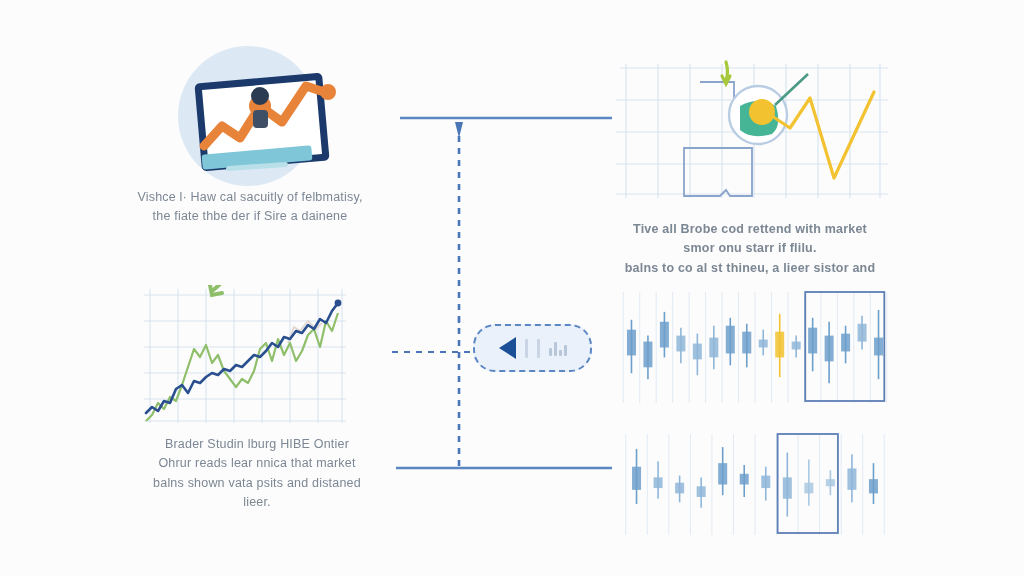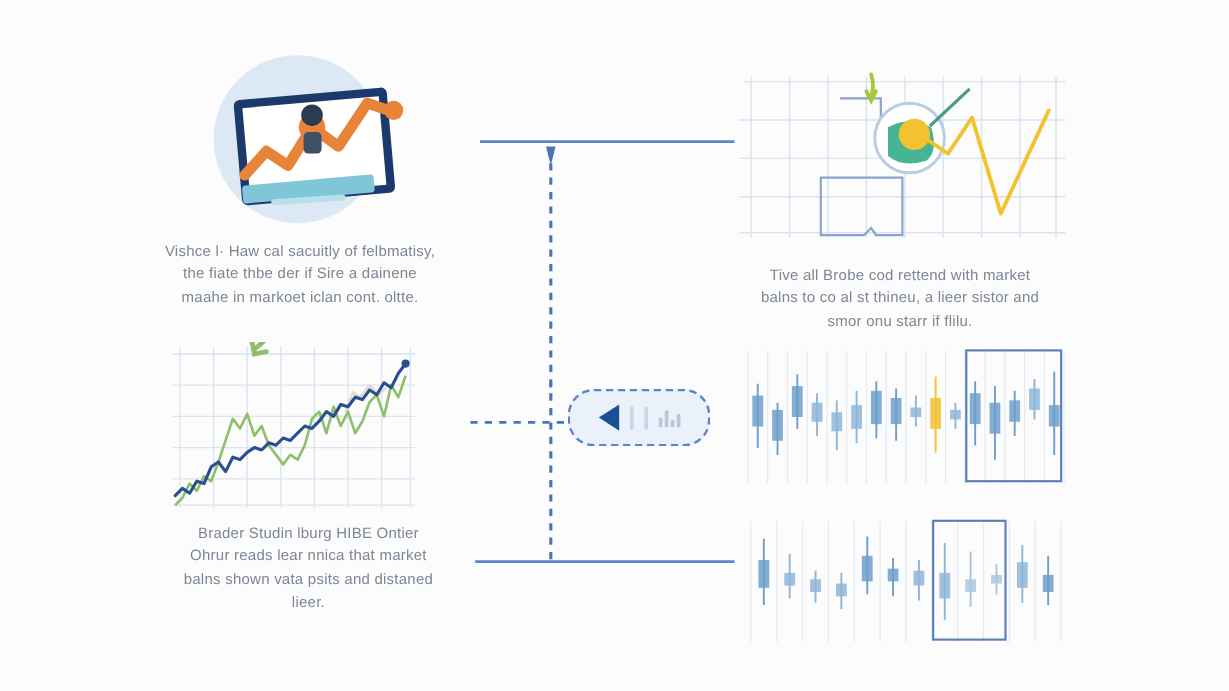--- a/index.html
+++ b/index.html
@@ -108,24 +108,23 @@
     <div class="mon-stand2"></div>
     <svg class="mon-line" viewBox="0 0 140 86">
       <polyline points="6,74 24,54 42,66 62,34 84,50 108,14 132,22" fill="none" stroke="#e8833a" stroke-width="9" stroke-linecap="round" stroke-linejoin="round"></polyline>
       <circle cx="62" cy="34" r="11" fill="#e8833a"></circle>
       <circle cx="62" cy="24" r="9" fill="#2b3b52"></circle>
       <rect x="55" y="38" width="15" height="18" rx="4" fill="#3f4f66"></rect>
       <circle cx="130" cy="20" r="8" fill="#e8833a"></circle>
     </svg>
   </div>
 
-  <div class="caption" style="left:104px;top:200px;width:292px;">
+  <div class="caption" style="left:104px;top:188px;width:292px;">
     <div>Vishce l· Haw cal sacuitly of felbmatisy,</div>
     <div>the fiate thbe der if Sire a dainene</div>
-    <div>maahe in markoet iclan cont. oltte.</div>
   </div>
 
   <svg class="panel" id="detail-chart" viewBox="0 0 280 140">
     <g stroke="#d8e4f0" stroke-width="1.2">
       <line x1="8" y1="8" x2="276" y2="8"></line>
       <line x1="4" y1="40" x2="276" y2="40"></line>
       <line x1="4" y1="72" x2="276" y2="72"></line>
       <line x1="4" y1="104" x2="276" y2="104"></line>
       <line x1="4" y1="134" x2="276" y2="134"></line>
       <line x1="14" y1="4" x2="14" y2="138"></line>
@@ -145,24 +144,24 @@
     <circle cx="146" cy="55" r="29" fill="#ffffff" stroke="#b8cde4" stroke-width="2.4"></circle>
     <path d="M128 46 q18 -10 36 0 q6 20 -4 28 q-20 6 -32 -4 Z" fill="#45b596"></path>
     <circle cx="150" cy="52" r="13" fill="#f2c230"></circle>
     <line x1="163" y1="45" x2="196" y2="14" stroke="#4a9a86" stroke-width="2.6"></line>
 
     <polyline points="160,56 178,68 198,38 222,118 262,32" fill="none" stroke="#f2c230" stroke-width="3.2" stroke-linecap="round" stroke-linejoin="round"></polyline>
 
     <path d="M114 2 q3 10 0 18 M110 16 l4 8 l4 -8" stroke="#a8c83c" stroke-width="3.2" fill="none" stroke-linecap="round"></path>
   </svg>
 
-  <div class="caption" style="left:600px;top:220px;width:300px;">
+  <div class="caption" style="left:600px;top:220px;width:300px;font-weight:bold;">
     <div>Tive all Brobe cod rettend with market</div>
+    <div>smor onu starr if flilu.</div>
     <div>balns to co al st thineu, a lieer sistor and</div>
-    <div>smor onu starr if flilu.</div>
   </div>
 
   <svg class="panel" id="line-chart" viewBox="0 0 210 140">
     <g stroke="#d8e4f0" stroke-width="1.1">
       <line x1="4" y1="10" x2="206" y2="10"></line>
       <line x1="4" y1="36" x2="206" y2="36"></line>
       <line x1="4" y1="62" x2="206" y2="62"></line>
       <line x1="4" y1="88" x2="206" y2="88"></line>
       <line x1="4" y1="114" x2="206" y2="114"></line>
       <line x1="4" y1="136" x2="206" y2="136"></line>

